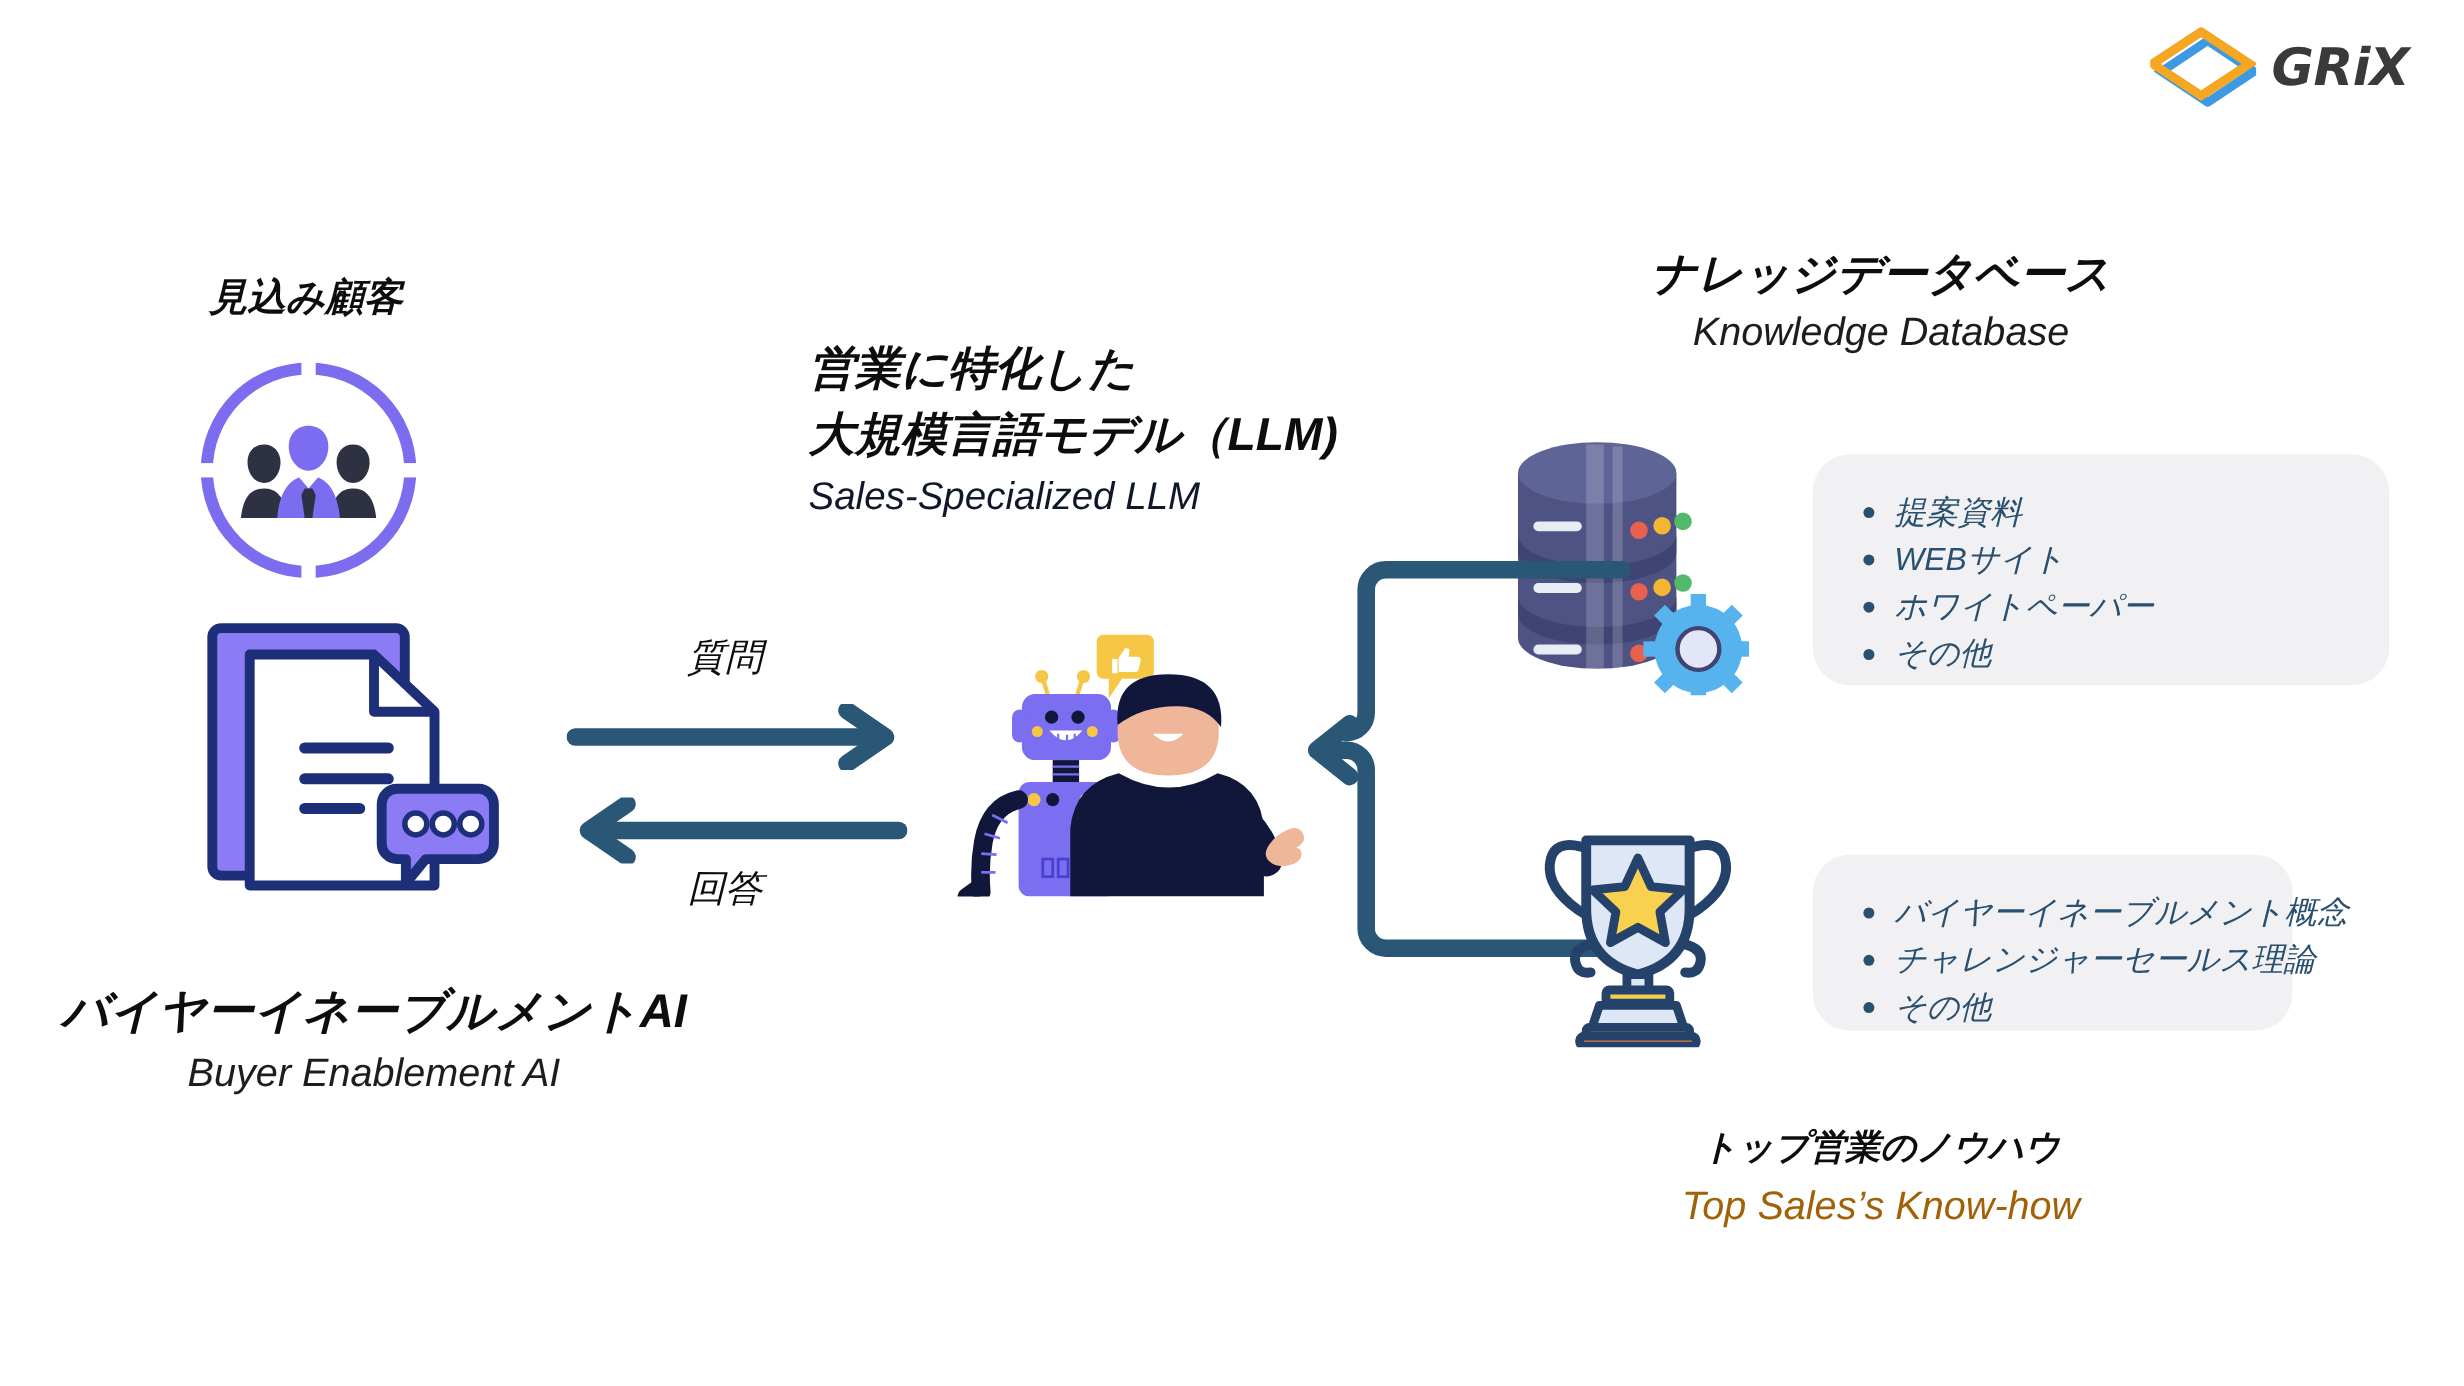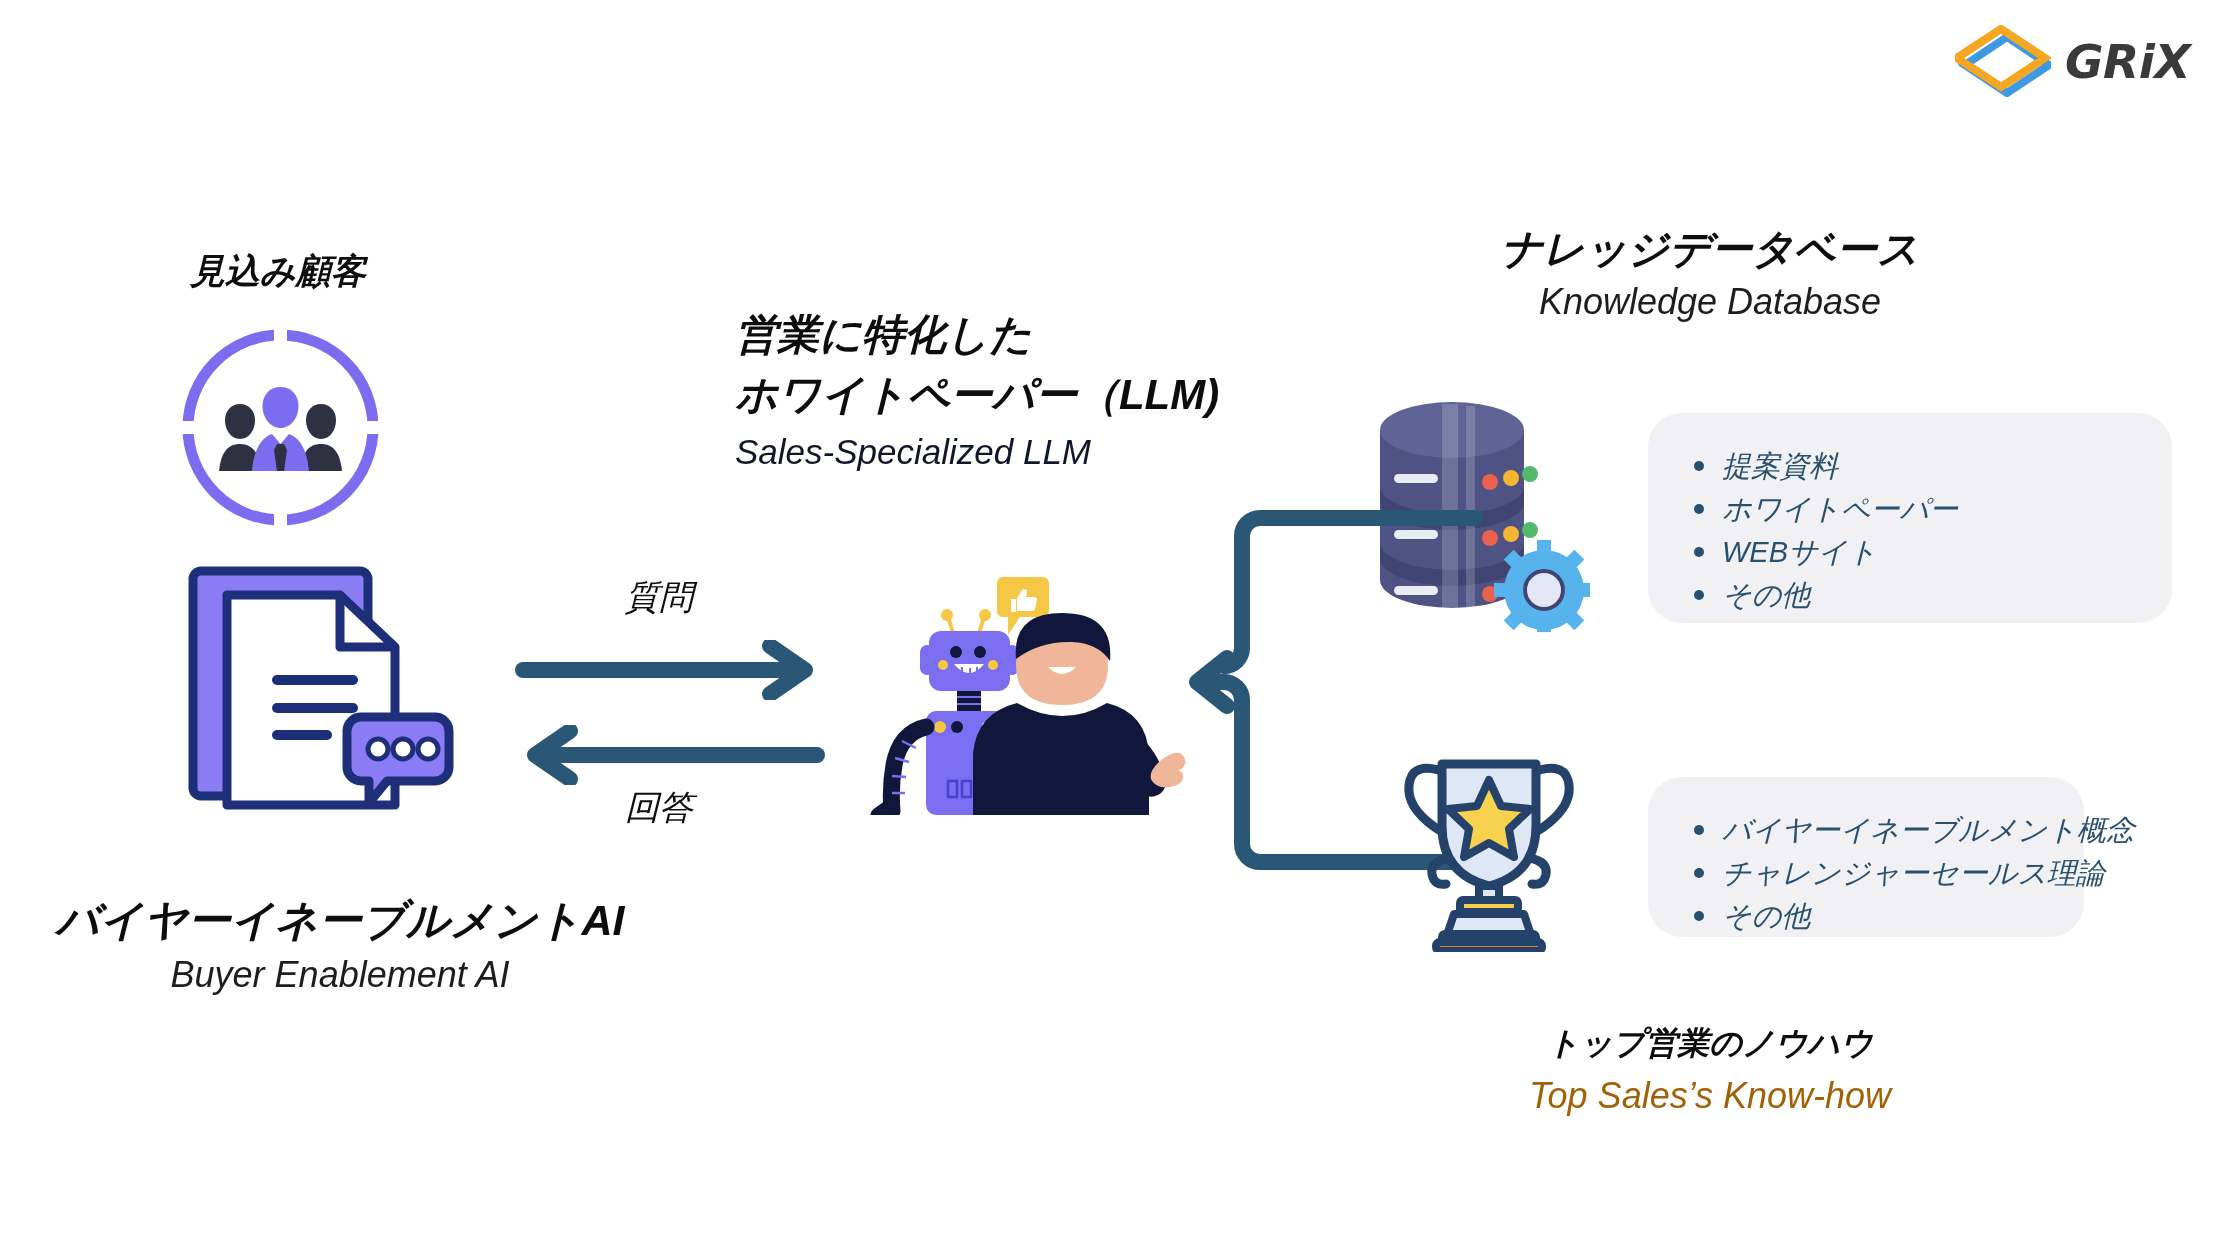--- a/index.html
+++ b/index.html
@@ -150,21 +150,21 @@
   <svg width="310" height="60" viewBox="0 0 310 60">
     <g fill="none" stroke="#2b5777" stroke-width="16" stroke-linecap="round" stroke-linejoin="round">
       <line x1="302" y1="30" x2="28" y2="30"></line>
       <polyline points="55,6 20,30 55,54"></polyline>
     </g>
   </svg>
 </div>
 
 <div class="abs" id="center-title">
   <div class="jp-title l1">営業に特化した</div>
-  <div class="jp-title l2">ホワイトペーパー（LLM)</div>
+  <div class="jp-title l2">大規模言語モデル（LLM)</div>
   <div class="en-title l3">Sales-Specialized LLM</div>
 </div>
 
 <div class="abs" style="left:860px;top:555px;width:330px;height:260px;">
   <svg width="330" height="260" viewBox="0 0 330 260">
 
     <g>
       <path d="M143 22 h40 a6 6 0 0 1 6 6 v28 a6 6 0 0 1 -6 6 h-23 l-12 18 v-18 h-5 a6 6 0 0 1 -6 -6 v-28 a6 6 0 0 1 6 -6 z" fill="#f6c744"></path>
       <path d="M157 43 l6-9 4 1 -1 7 h8 a3 3 0 0 1 3 3 l-2 9 a3 3 0 0 1 -3 2 h-15 z M151 44 h5 v13 h-5 z" fill="#ffffff"></path>
     </g>
@@ -271,22 +271,22 @@
         </g>
       </g>
       <circle cx="0" cy="0" r="19" fill="#e3e6f7" stroke="#3f4472" stroke-width="4"></circle>
     </g>
   </svg>
 </div>
 
 <div class="abs info-panel" id="kdb-panel">
   <ul>
     <li>提案資料</li>
+    <li>WEBサイト</li>
     <li>ホワイトペーパー</li>
-    <li>WEBサイト</li>
     <li>その他</li>
   </ul>
 </div>
 
 <div class="abs" style="left:1185px;top:500px;width:300px;height:380px;">
   <svg width="300" height="380" viewBox="0 0 300 380">
     <g fill="none" stroke="#2b5777" stroke-width="16" stroke-linecap="round" stroke-linejoin="round">
       <path d="M290 18 H75 a18 18 0 0 0 -18 18 v112 a18 18 0 0 1 -18 18"></path>
       <path d="M290 362 H75 a18 18 0 0 1 -18 -18 v-144 a18 18 0 0 0 -18 -18"></path>
       <line x1="39" y1="182" x2="14" y2="182"></line>

